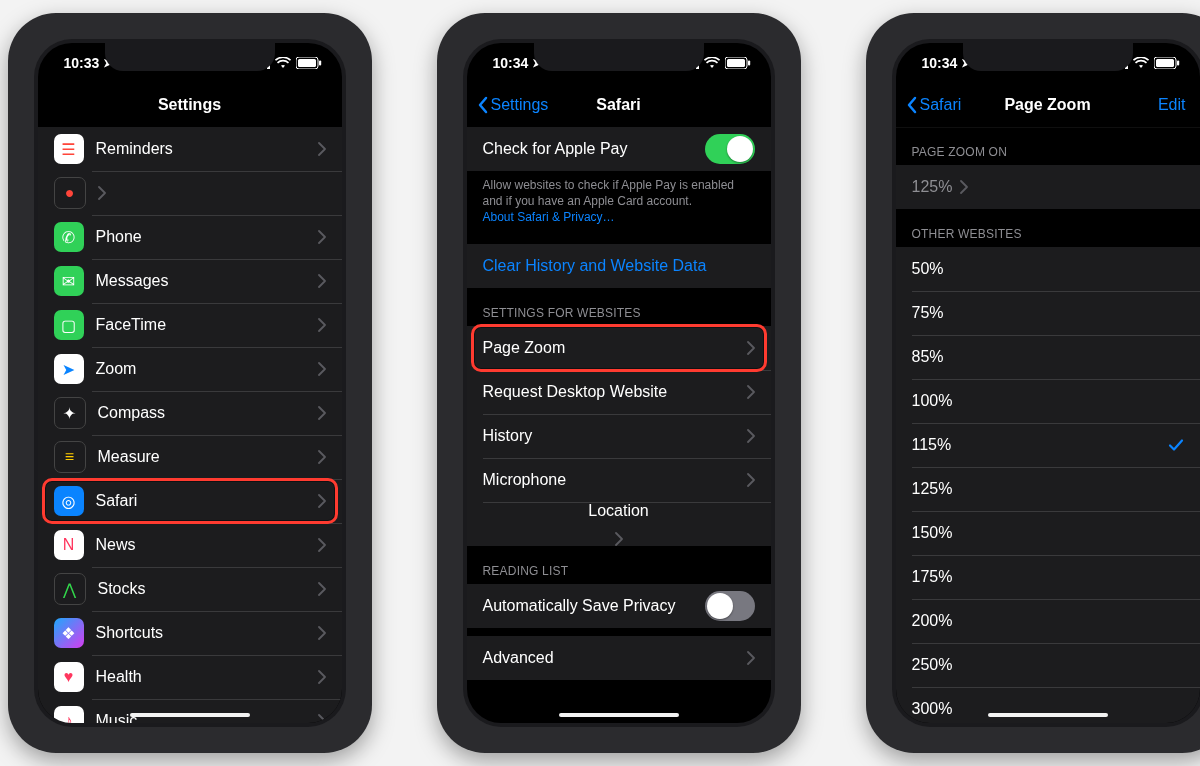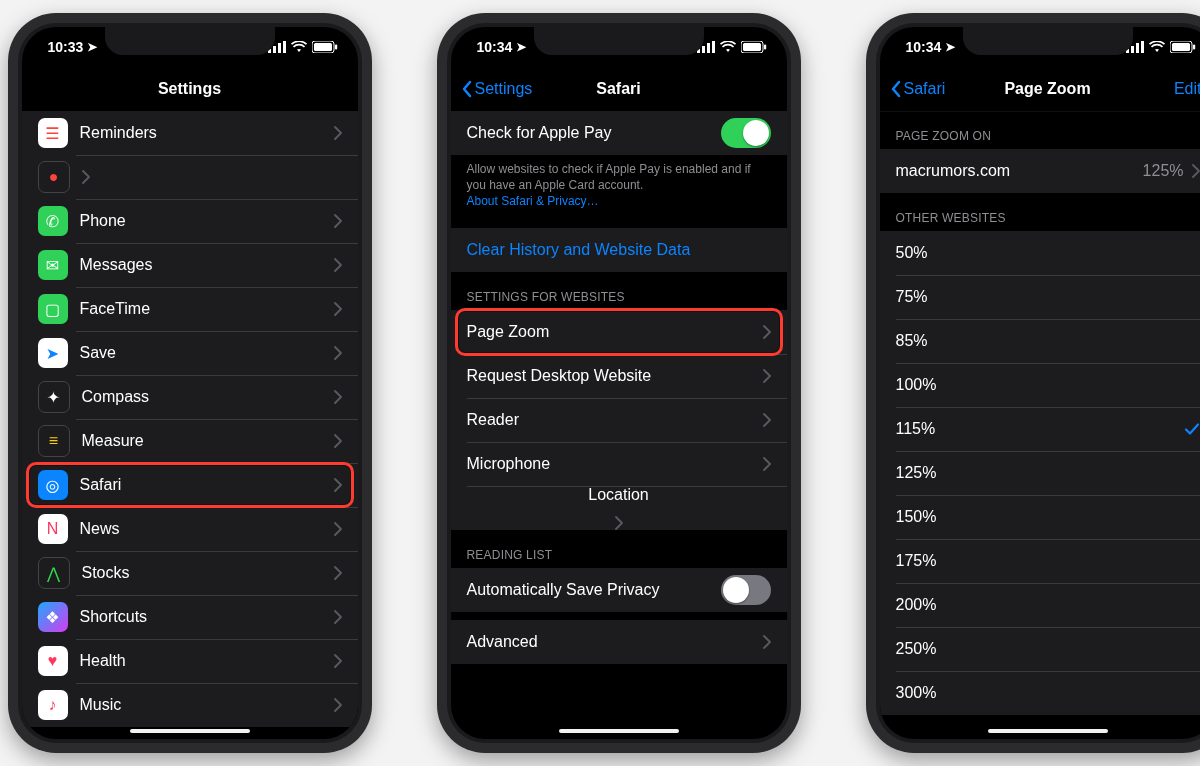--- a/index.html
+++ b/index.html
@@ -19,21 +19,21 @@
   }
   html,body{margin:0;padding:0;background:var(--bg);}
   body{
     display:flex;justify-content:center;align-items:center;
     width:1200px;height:766px;font-family:-apple-system,BlinkMacSystemFont,"Helvetica Neue",Arial,sans-serif;
     -webkit-font-smoothing:antialiased;
   }
   .row{display:flex;gap:28px;}
   .phone{
     width:364px;height:740px;border-radius:48px;background:var(--phone-shell);
-    padding:10px;box-sizing:border-box;box-shadow:0 8px 22px rgba(0,0,0,.35);
+    padding:26px;box-sizing:border-box;box-shadow:0 8px 22px rgba(0,0,0,.35);
     position:relative;
     margin-left:37px;
   }
   .phone-inner{
     width:100%;height:100%;border-radius:38px;background:var(--phone-shell-inner);
     padding:4px;box-sizing:border-box;
   }
   .screen{
     width:100%;height:100%;border-radius:34px;background:var(--screen-bg);
     position:relative;overflow:hidden;color:var(--text);
@@ -202,21 +202,21 @@
                 <div class="icon-slot i-facetime" style="color: rgb(255, 255, 255);">▢</div>
                 <div class="cell-label">FaceTime</div>
                 <span class="chev">
                   <svg viewBox="0 0 8 14">
                     <path d="M1 1 L7 7 L1 13" stroke="#5a5a5f" stroke-width="1.8" fill="none" stroke-linecap="round" stroke-linejoin="round"></path>
                   </svg>
                 </span>
               </div>
               <div class="cell with-icon" style="position: relative;">
                 <div class="icon-slot i-maps" style="color: rgb(10, 132, 255);">➤</div>
-                <div class="cell-label">Save</div>
+                <div class="cell-label">Zoom</div>
                 <span class="chev">
                   <svg viewBox="0 0 8 14">
                     <path d="M1 1 L7 7 L1 13" stroke="#5a5a5f" stroke-width="1.8" fill="none" stroke-linecap="round" stroke-linejoin="round"></path>
                   </svg>
                 </span>
               </div>
               <div class="cell with-icon" style="position: relative;">
                 <div class="icon-slot i-compass" style="color: rgb(255, 255, 255);">✦</div>
                 <div class="cell-label">Compass</div>
                 <span class="chev">
@@ -374,21 +374,21 @@
               </div>
               <div class="cell" style="position: relative; gap: 16px;">
                 <div class="cell-label">Request Desktop Website</div>
                 <span class="chev">
                   <svg viewBox="0 0 8 14">
                     <path d="M1 1 L7 7 L1 13" stroke="#5a5a5f" stroke-width="1.8" fill="none" stroke-linecap="round" stroke-linejoin="round"></path>
                   </svg>
                 </span>
               </div>
               <div class="cell" style="position: relative;">
-                <div class="cell-label">Reader</div>
+                <div class="cell-label">History</div>
                 <span class="chev">
                   <svg viewBox="0 0 8 14">
                     <path d="M1 1 L7 7 L1 13" stroke="#5a5a5f" stroke-width="1.8" fill="none" stroke-linecap="round" stroke-linejoin="round"></path>
                   </svg>
                 </span>
               </div>
               <div class="cell" style="position: relative;">
                 <div class="cell-label">Microphone</div>
                 <span class="chev">
                   <svg viewBox="0 0 8 14">
@@ -476,21 +476,20 @@
         </div>
         <div class="nav-title">Page Zoom</div>
         <div class="nav-right">
           <span class="nav-edit">Edit</span>
         </div>
       </div>
       <div class="content">
         <div class="section-header">PAGE ZOOM ON</div>
         <div class="group">
           <div class="cell">
-            <div class="cell-label">macrumors.com</div>
             <div class="cell-detail">125%</div>
             <span class="chev">
                   <svg viewBox="0 0 8 14">
                     <path d="M1 1 L7 7 L1 13" stroke="#5a5a5f" stroke-width="1.8" fill="none" stroke-linecap="round" stroke-linejoin="round"></path>
                   </svg>
                 </span>
           </div>
         </div>
         <div class="section-header">OTHER WEBSITES</div>
         <div class="group" id="p3-levels">

